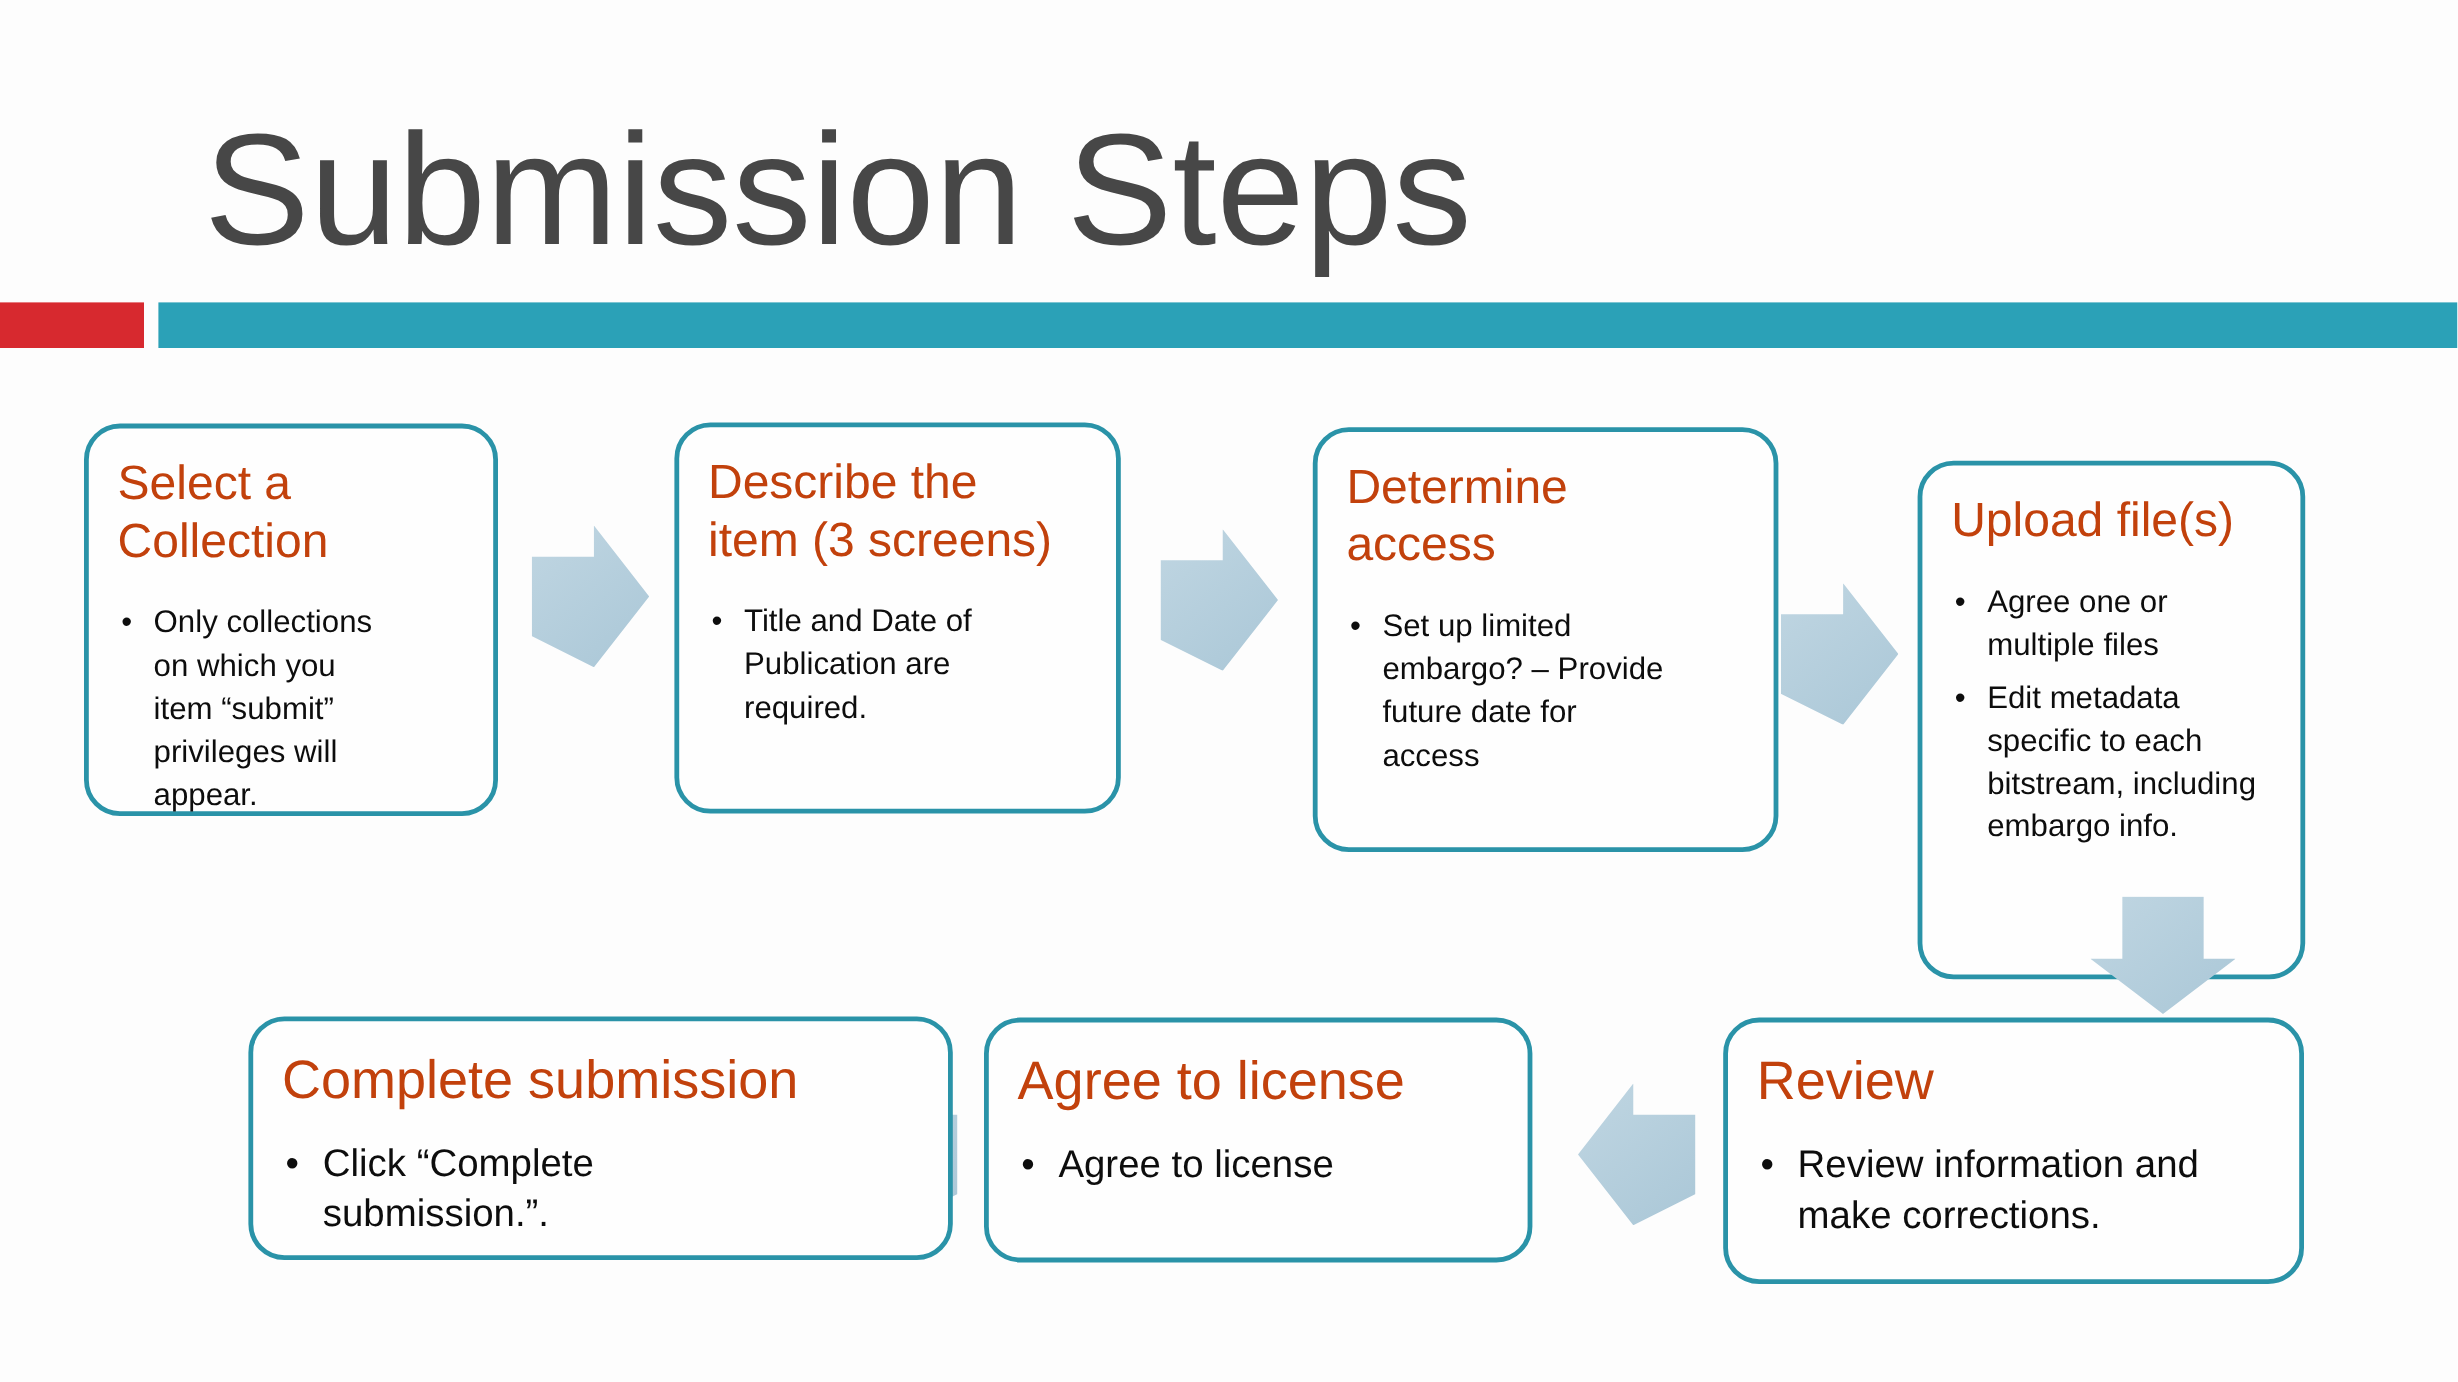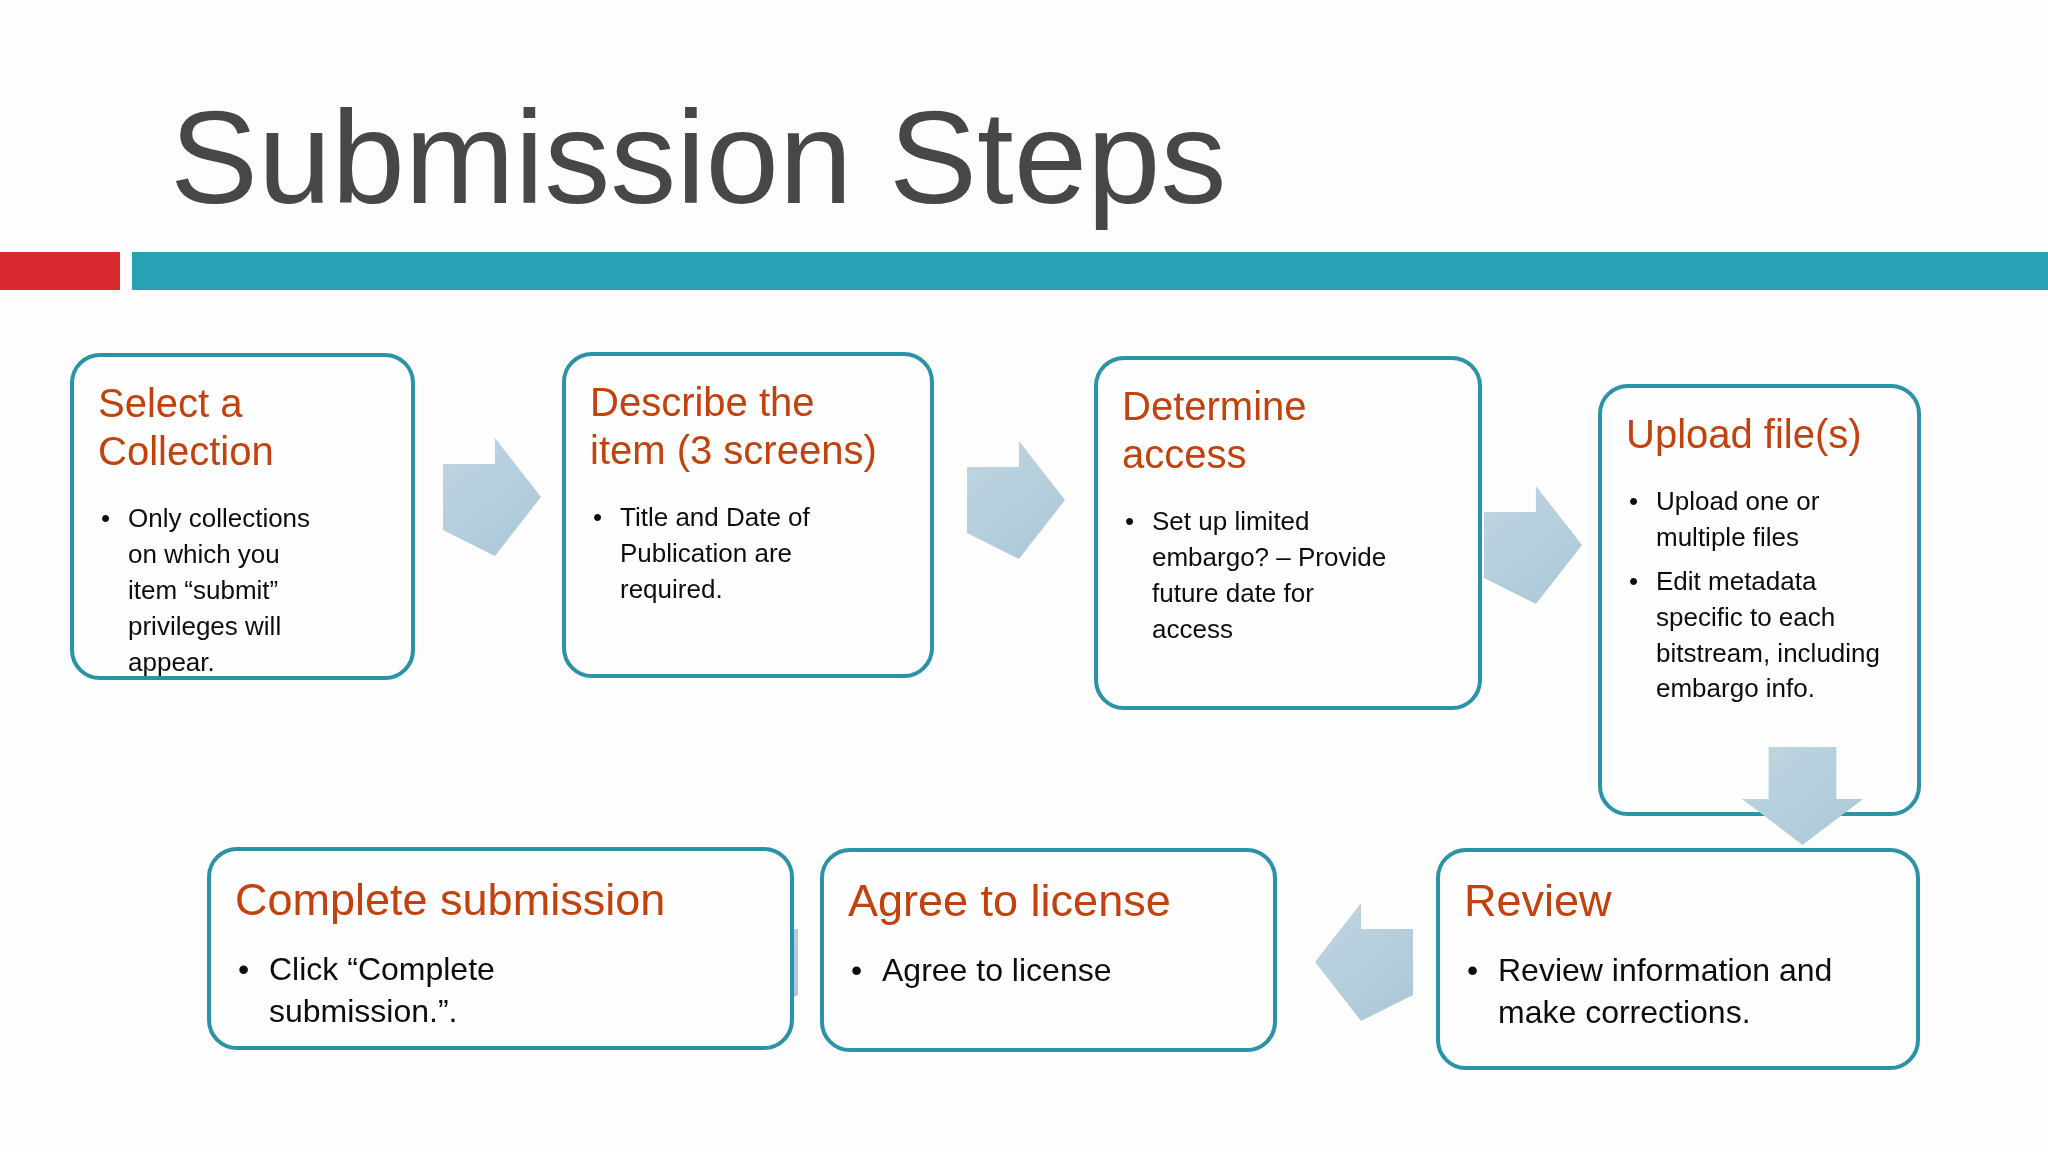--- a/index.html
+++ b/index.html
@@ -138,21 +138,21 @@
     <div class="bullet">Set up limited
 embargo? – Provide
 future date for
 access</div>
   </div>
 
   <div class="arrow arrow-right a3"></div>
 
   <div class="box b4">
     <div class="box-title">Upload file(s)</div>
-    <div class="bullet">Upload one or
+    <div class="bullet">Agree one or
 multiple files</div>
     <div class="bullet">Edit metadata
 specific to each
 bitstream, including
 embargo info.</div>
   </div>
 
   <div class="arrow arrow-down a4"></div>
 
   <div class="box lg b5">

